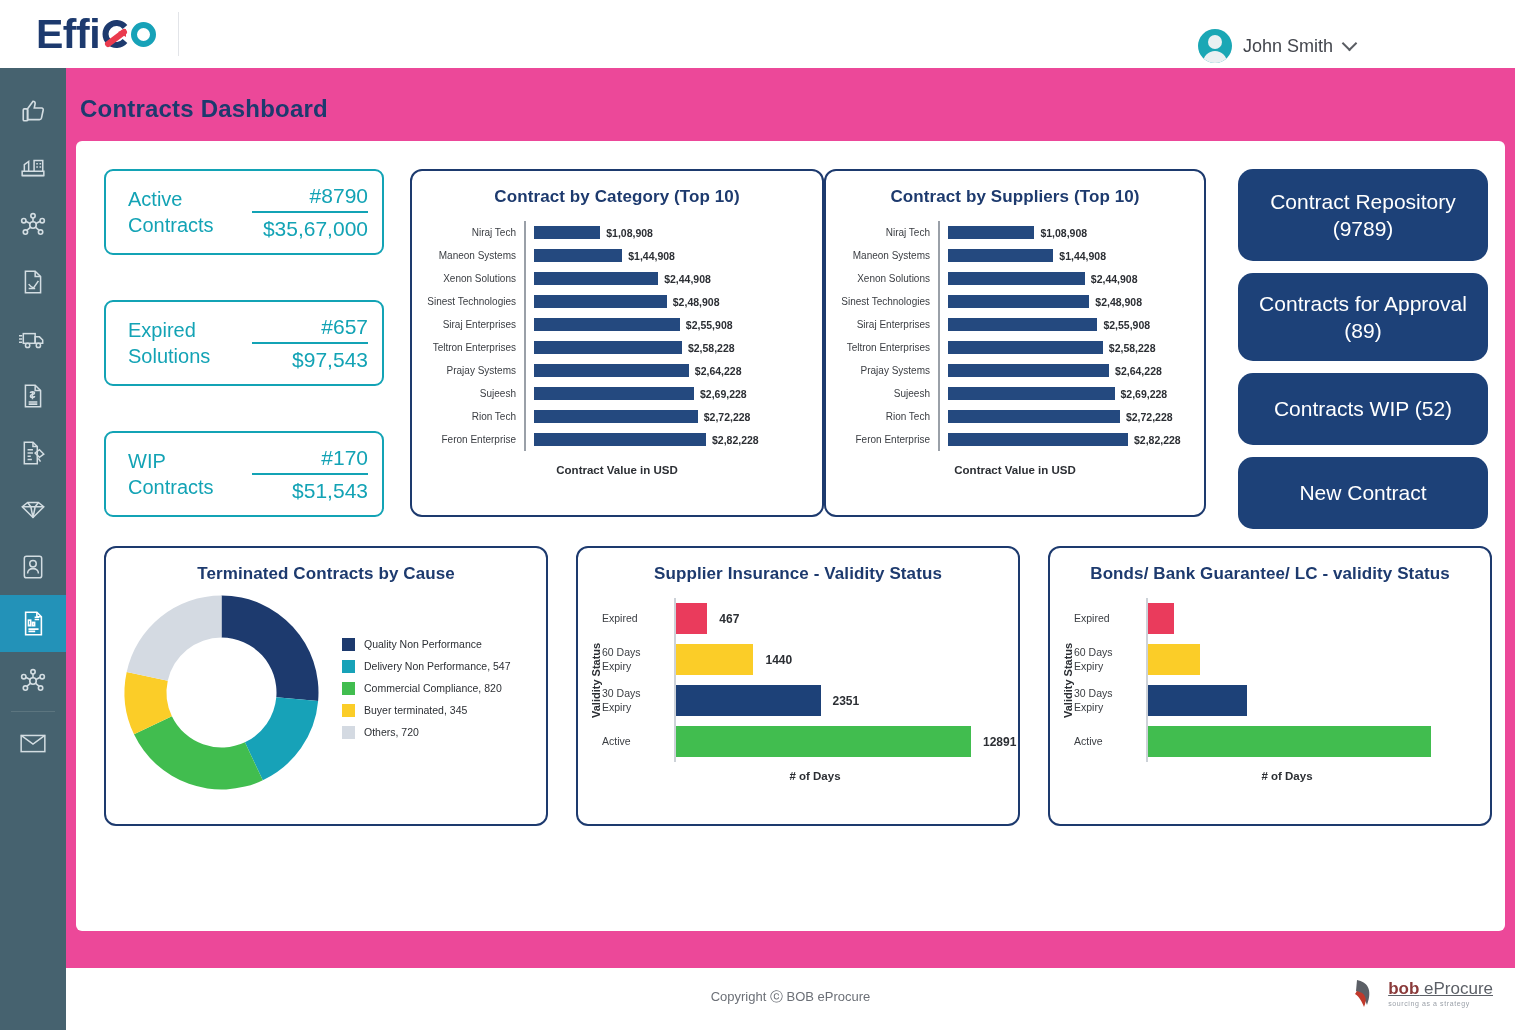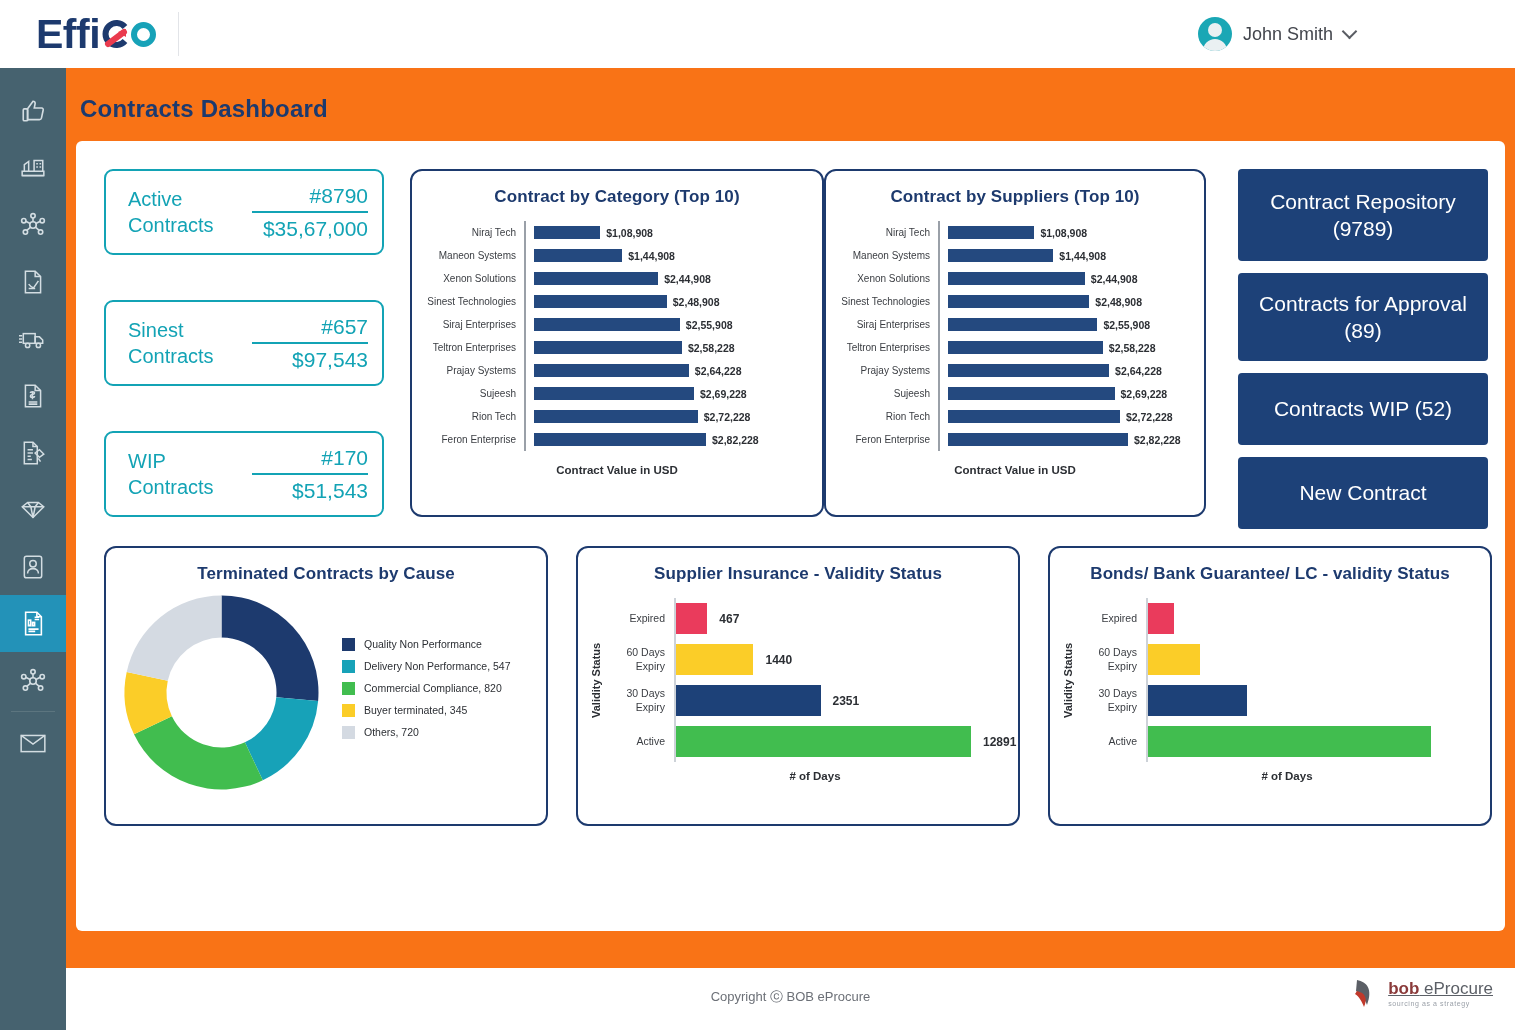--- a/index.html
+++ b/index.html
@@ -15,40 +15,40 @@
   .topbar {
     position:absolute; left:0; top:0; width:1515px; height:68px;
     background:#ffffff; display:flex; align-items:center; z-index:20;
   }
   .logo-wrap { display:flex; align-items:center; margin-left:36px; }
   .logo-text { font-size:41px; font-weight:bold; color:#1d3a6e; letter-spacing:-0.5px; font-family:"Liberation Sans", sans-serif; }
   .logo-g { position:relative; display:inline-block; width:30px; height:32px; vertical-align:middle; }
   .logo-o { display:inline-block; width:25px; height:25px; border-radius:50%; border:6px solid #17a2b8; vertical-align:middle; margin-left:1px; }
   .logo-divider { width:1px; height:44px; background:#e2e4e8; margin-left:22px; }
 
-  .user-area { position:absolute; right:160px; top:0; height:68px; display:flex; align-items:center; gap:11px; }
+  .user-area { position:absolute; right:160px; top:12px; height:68px; display:flex; align-items:center; gap:11px; }
   .avatar { width:34px; height:34px; border-radius:50%; background:#1aa7b5; position:relative; overflow:hidden; }
   .avatar::before { content:""; position:absolute; left:10px; top:6px; width:14px; height:14px; border-radius:50%; background:#eaf0f2; }
   .avatar::after { content:""; position:absolute; left:5px; top:22px; width:24px; height:18px; border-radius:12px 12px 0 0; background:#eaf0f2; }
   .user-name { font-size:18px; color:#43464d; }
   .chev { width:11px; height:11px; border-right:2px solid #5a5d63; border-bottom:2px solid #5a5d63; transform:rotate(45deg); margin-top:-6px; }
 
   
   .sidebar {
     position:absolute; left:0; top:68px; width:66px; height:962px;
     background:#46626f; display:flex; flex-direction:column; align-items:center;
     padding-top:14px; z-index:15;
   }
   .side-item { width:66px; height:57px; display:flex; align-items:center; justify-content:center; cursor:pointer; }
   .side-item.active { background:#2392b8; }
   .side-item svg { display:block; }
   .side-sep { width:44px; height:1px; background:#5c757f; margin:2px 0; }
 
   
-  .main { position:absolute; left:66px; top:68px; width:1449px; height:962px; background:#f97316; }
+  .main { position:absolute; left:66px; top:68px; width:1449px; height:962px; background:#ec4899; }
   .page-title { font-size:24px; font-weight:bold; color:#1d3a6e; margin:27px 0 0 14px; letter-spacing:0.2px; }
 
   .content-card {
     position:absolute; left:10px; top:73px; width:1429px; height:790px;
     background:#ffffff; border-radius:6px;
   }
 
   
   .kpi { position:absolute; width:280px; height:86px; border:2px solid #13a3b5; border-radius:9px;
          display:flex; align-items:center; background:#fff; }
@@ -65,39 +65,39 @@
   
   .hbars { position:relative; margin-top:14px; }
   .hrow { display:flex; align-items:center; height:23px; }
   .hrow-label { width:112px; text-align:right; padding-right:8px; font-size:10px; color:#3a3d42; white-space:nowrap; }
   .hrow-track { position:relative; flex:1; height:23px; border-left:2px solid #9aa0a8; display:flex; align-items:center;padding-left:8px; }
   .hbar { height:13px; background:#24497f; }
   .hval { font-size:10.5px; color:#2c2f34; font-weight:bold; margin-left:6px; white-space:nowrap; }
   .axis-caption { text-align:center; font-size:11.5px; font-weight:bold; color:#2c2f34; margin-top:13px; }
 
   
-  .sidebtn { position:absolute; width:250px; background:#1d4178; border-radius:4px;
+  .sidebtn { position:absolute; width:250px; background:#1d4178; border-radius:15px;
              color:#fff; display:flex; align-items:center; justify-content:center;
              text-align:center; font-size:21px; line-height:1.3; cursor:pointer; padding:0 10px; }
 
   
   .donut-wrap { display:flex; align-items:center; margin-top:6px; }
   .legend { margin-left:6px; }
   .legend-row { display:flex; align-items:center; margin-bottom:9px; }
   .legend-sw { width:13px; height:13px; margin-right:9px; flex:none; }
   .legend-txt { font-size:10.5px; color:#2c2f34; white-space:nowrap; }
 
   
   .vchart { position:relative; margin-top:14px; display:flex; }
   .vaxis-title { writing-mode:vertical-rl; transform:rotate(180deg); font-size:11px; font-weight:bold;
                  color:#2c2f34; align-self:center; margin-left:12px; height:120px; display:flex;
                  align-items:center; justify-content:center; }
   .vrows { flex:1; }
   .vrow { display:flex; align-items:center; height:41px; }
-  .vrow-label { width:72px; text-align:right; padding-right:9px; font-size:10.5px; color:#3a3d42; line-height:1.25; }
+  .vrow-label { width:72px; text-align:left; padding-right:9px; font-size:10.5px; color:#3a3d42; line-height:1.25; }
   .vrow-track { position:relative; flex:1; height:41px; border-left:2px solid #cdd2d8; display:flex; align-items:center; }
   .vbar { height:31px; }
   .vval { font-size:12px; color:#2c2f34; font-weight:bold; margin-left:12px; white-space:nowrap; }
 
   
   .footer { position:absolute; left:66px; bottom:0; width:1449px; height:62px; background:#fff; }
   .copyright { position:absolute; left:0; right:0; top:20px; text-align:center; font-size:13px; color:#6c7077; }
   .bob { position:absolute; right:22px; top:9px; display:flex; align-items:center; gap:7px; }
   .bob-txt { line-height:1; }
   .bob-main { font-size:17px; color:#5b5f66;text-decoration:underline; }
@@ -242,21 +242,21 @@
       <div class="kpi" style="left:28px; top:28px;">
         <div class="kpi-label">Active Contracts</div>
         <div class="kpi-vals">
           <div class="kpi-num">#8790</div>
           <div class="kpi-rule"></div>
           <div class="kpi-amt">$35,67,000</div>
         </div>
       </div>
 
       <div class="kpi" style="left:28px; top:159px;">
-        <div class="kpi-label">Sinest Contracts</div>
+        <div class="kpi-label">Expired Solutions</div>
         <div class="kpi-vals">
           <div class="kpi-num">#657</div>
           <div class="kpi-rule"></div>
           <div class="kpi-amt">$97,543</div>
         </div>
       </div>
 
       <div class="kpi" style="left:28px; top:290px;">
         <div class="kpi-label">WIP Contracts</div>
         <div class="kpi-vals">

